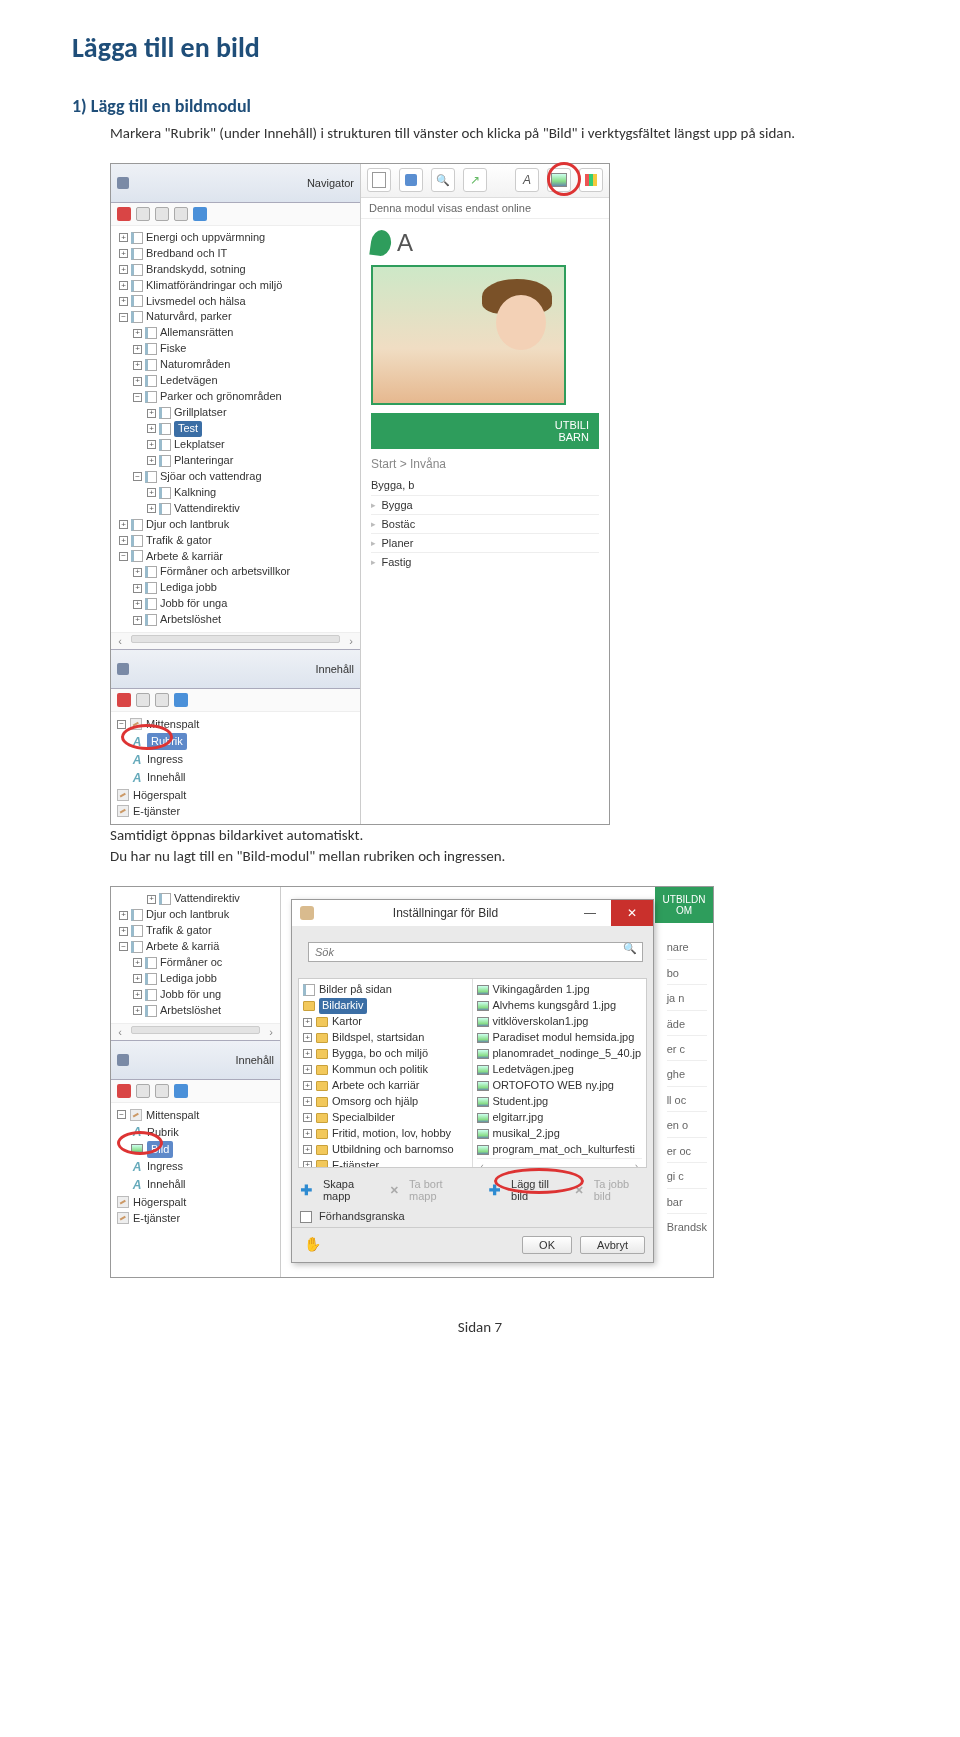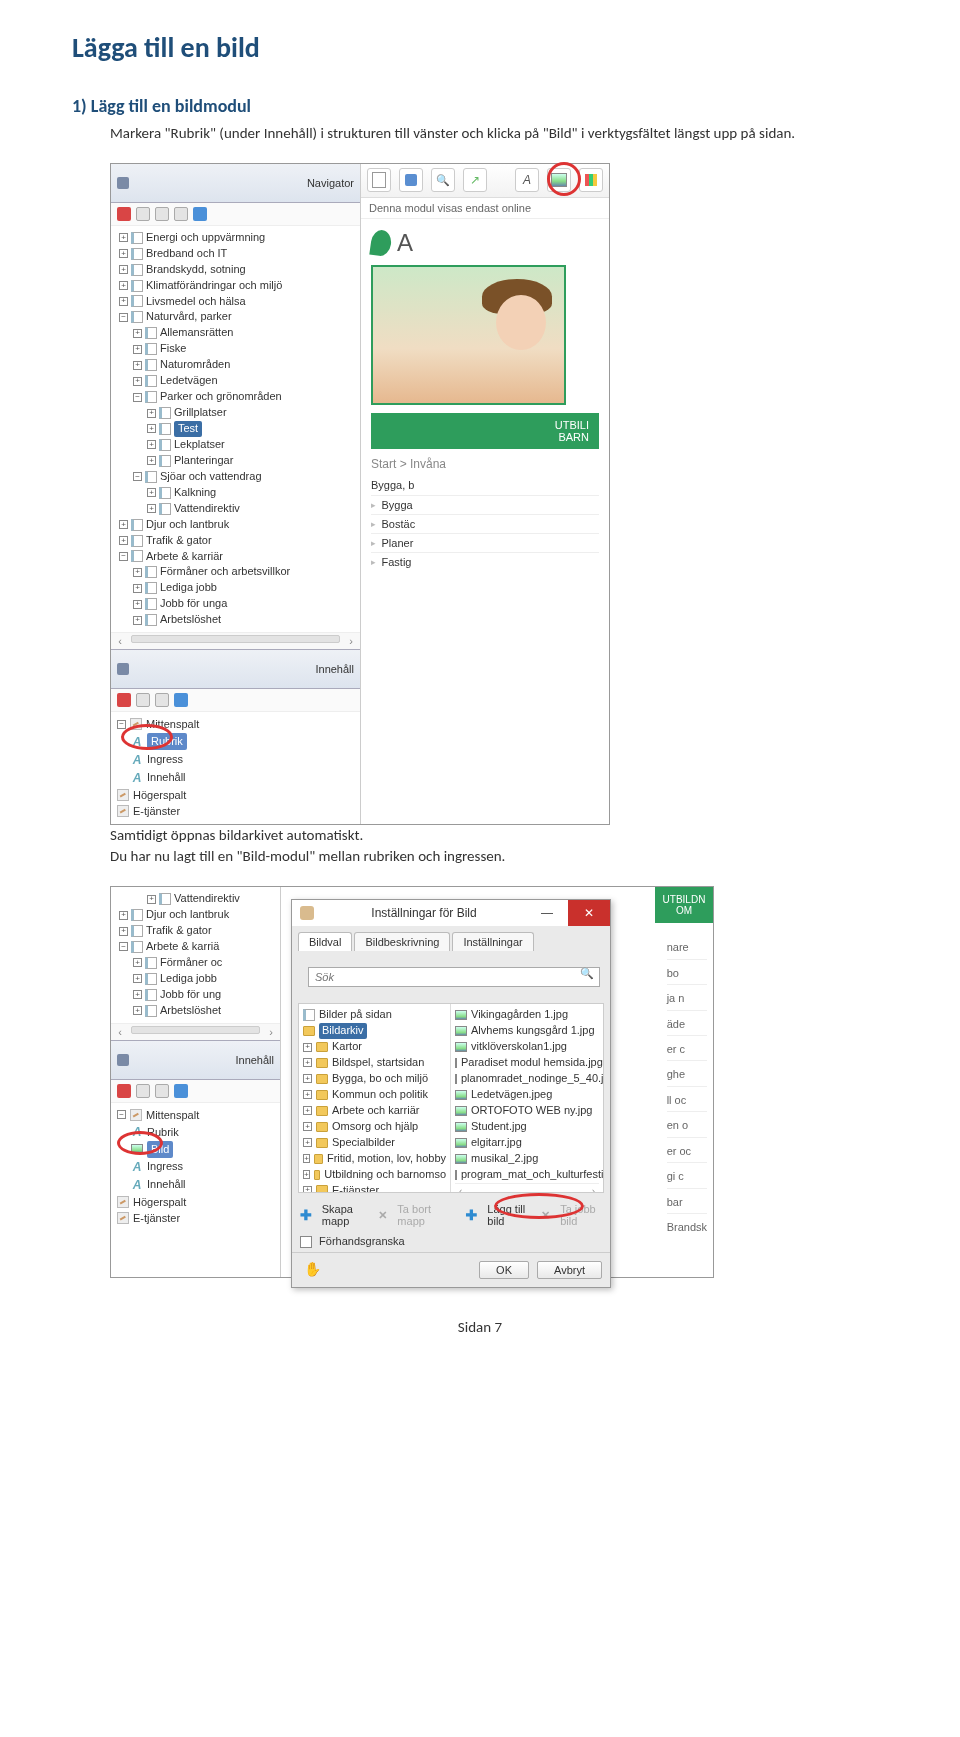--- a/index.html
+++ b/index.html
@@ -234,21 +234,21 @@
     background: #2e9d5c;
     color: #fff;
     width: 58px;
     height: 36px;
     display: flex; flex-direction: column; align-items: center; justify-content: center;
     font-size: 10px;
   }
   .dlg {
     position: absolute;
     top: 12px; left: 10px;
-    width: 320px;
+    width: 363px;
     border: 1px solid #999;
     box-shadow: 2px 2px 6px rgba(0,0,0,0.25);
     background: #eaeaea;
     font-size: 11px;
   }
   .dlg-title {
     background: #fff;
     display: flex; align-items: center;
     padding: 4px 0 4px 8px;
     height: 26px;
@@ -726,25 +726,20 @@
             <div class="row1">Brandsk</div>
           </div>
 
         <div class="dlg">
           <div class="dlg-title">
             <span class="coffee"></span>
             <span class="spacer">Inställningar för Bild</span>
             <span class="minbtn">—</span>
             <span class="closebtn">✕</span>
           </div>
-          <div class="tabs" id="dlg-tabs">
-              <span class="tab active">Bildval</span>
-              <span class="tab">Bildbeskrivning</span>
-              <span class="tab">Inställningar</span>
-            </div>
           <div class="search-row">
             <input type="text" placeholder="Sök" style="">
             <span style="margin-left:-20px; color:#5a8ed1">🔍</span>
           </div>
           <div class="folders">
             <div class="fl" id="fold-left">
                 <div class="fitem">
                   <span class="pageico"></span>
                   <span>Bilder på sidan</span>
                 </div>

